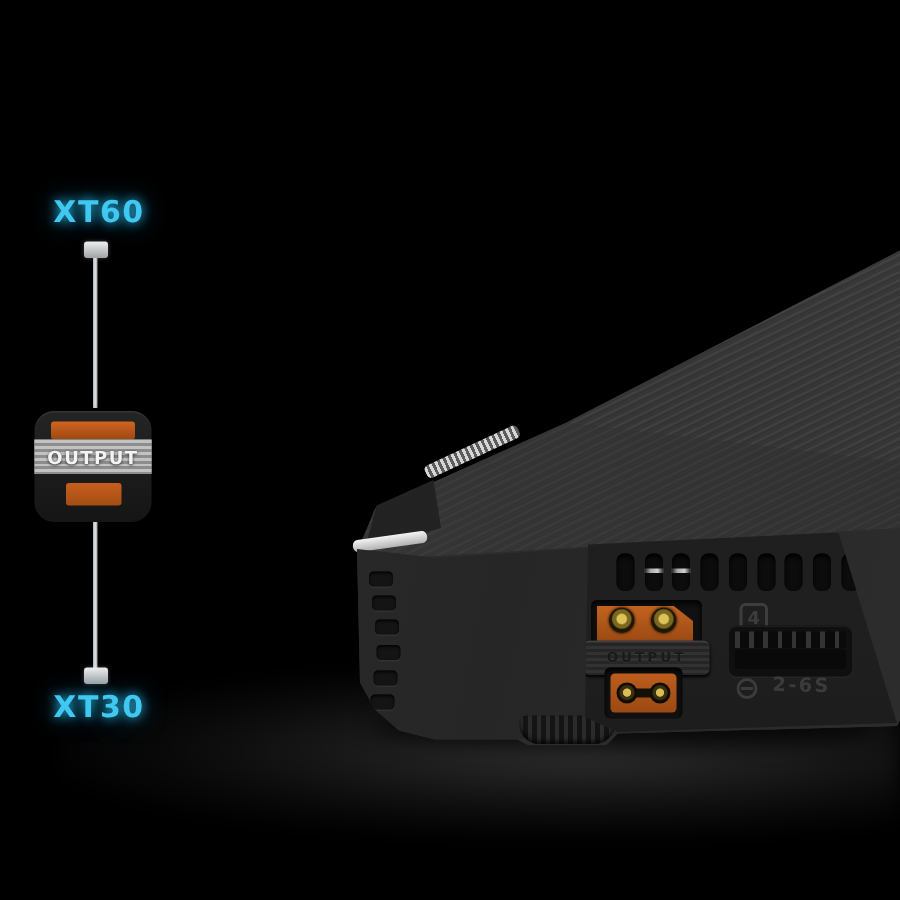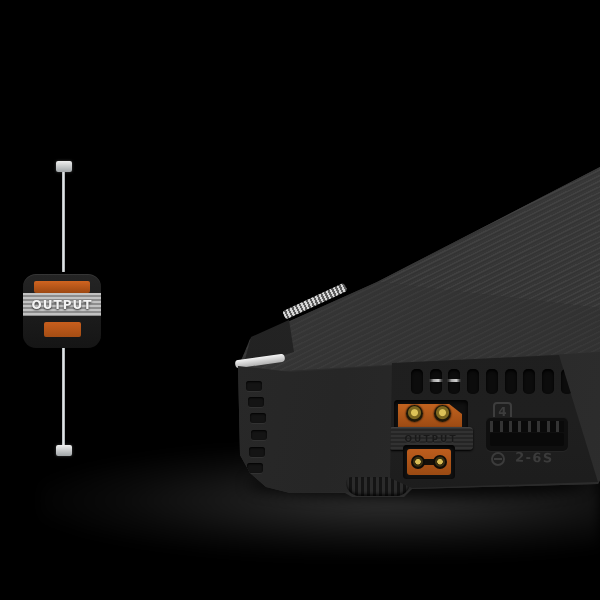--- a/index.html
+++ b/index.html
@@ -166,27 +166,29 @@
         <div class="vent-glint"></div>
       </div>
       <div class="front-vent" style="left: 467.1px;"></div>
       <div class="front-vent" style="left: 485.8px;"></div>
       <div class="front-vent" style="left: 504.5px;"></div>
       <div class="front-vent" style="left: 523.2px;"></div>
       <div class="front-vent" style="left: 541.9px;"></div>
       <div class="front-vent" style="left: 560.6px;"></div>
     </div>
 
+  <div id="co-top" class="co-label">XT60</div>
   <div id="co-plug-top" class="co-plug"></div>
   <div id="co-line-top" class="co-line"></div>
 
   <div id="out-icon">
     <div id="out-icon-bar-top"></div>
     <div id="out-icon-band">
       <span>OUTPUT</span>
     </div>
     <div id="out-icon-bar-bottom"></div>
   </div>
 
   <div id="co-line-bottom" class="co-line"></div>
   <div id="co-plug-bottom" class="co-plug"></div>
+  <div id="co-bottom" class="co-label">XT30</div>
 
 </div>
 
 </body></html>

